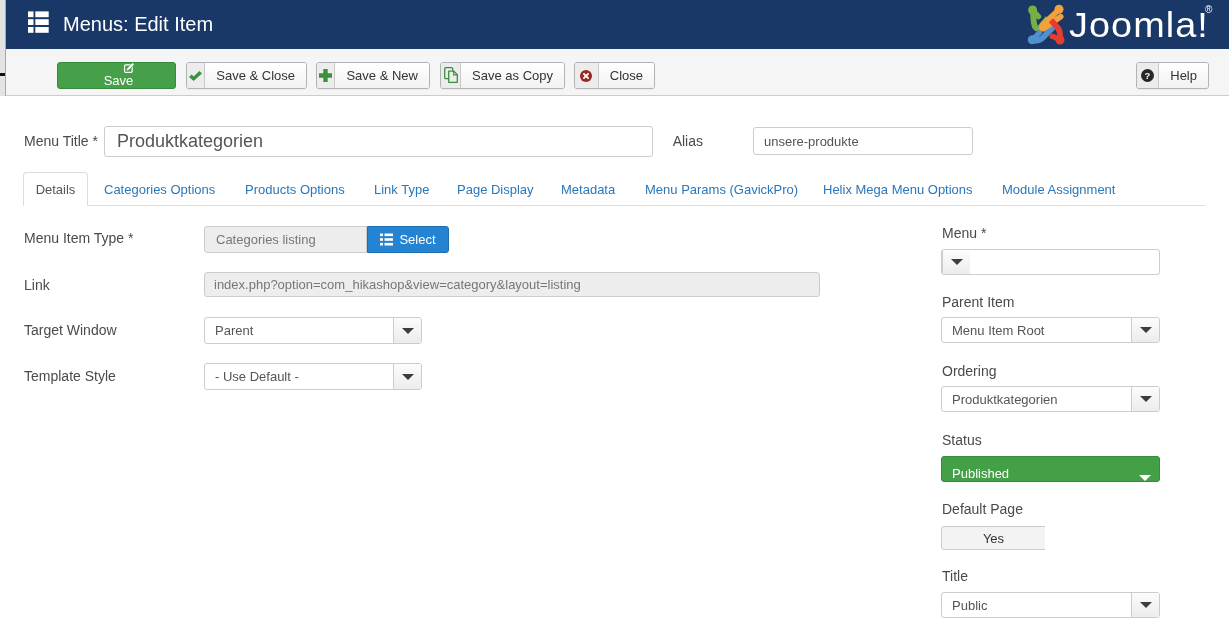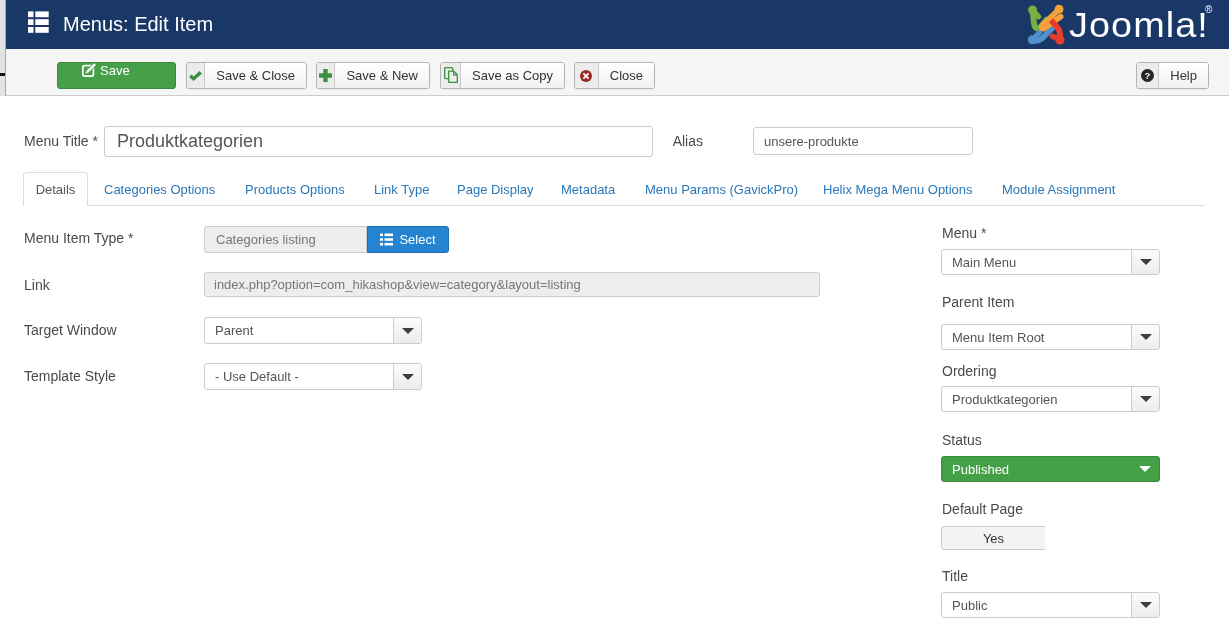--- a/index.html
+++ b/index.html
@@ -13,21 +13,21 @@
 
 
 .header { left:6px; top:0; width:1223px; height:49px; background:#1a3867; }
 .htitle { left:63px; top:0; height:49px; line-height:49px; color:#fff; font-size:20px; }
 
 
 .toolbar { left:6px; top:49px; width:1223px; height:47px; background:#f5f5f5; border-bottom:1px solid #ccc; }
 .btn { position:absolute; height:27px; border:1px solid #b3b3b3; border-radius:3px; background:#fcfcfc; display:flex; align-items:stretch; overflow:hidden; font-size:13px; color:#333; box-shadow:0 1px 1px rgba(0,0,0,0.04); }
 .btn .ic { width:28px; background:#ececec; border-right:1px solid #c9c9c9; display:flex; align-items:center; justify-content:center; }
 .btn .tx { display:flex; align-items:center; padding:0 11px; background:linear-gradient(#ffffff,#f2f2f2); white-space:nowrap;text-align:right; }
-.btn-save { left:57px; top:62px; width:119px; height:27px; background:#45a049; border:1px solid #3a8a3e; border-radius:3px; color:#fff; display:flex; font-size:13px; }
+.btn-save { left:57px; top:62px; width:119px; height:27px; background:#45a049; border:1px solid #3a8a3e; border-radius:3px; color:#fff; display:flex; align-items:center; font-size:13px;flex-direction:column; }
 
 
 
 .label { position:absolute; font-size:14px; color:#4a4a4a; white-space:nowrap; }
 .input { position:absolute; border:1px solid #ccc; border-radius:3px; background:#fff; color:#555; font-size:13px; display:flex; align-items:center; }
 .ro { background:#ededed; color:#777; }
 
 .titleinput { left:104px; top:126px; width:549px; height:31px; font-size:18px; padding-left:12px; color:#555; }
 .aliasinput { left:713px; top:127px; width:220px; height:28px; padding-left:10px;margin-left:40px; }
 
@@ -39,21 +39,21 @@
 
 .sel { position:absolute; border:1px solid #ccc; border-radius:3px; background:#fff; display:flex; overflow:hidden; }
 .sel .st { flex:1; display:flex; align-items:center; padding-left:10px; font-size:13px; color:#555; }
 .sel .sc { width:28px; background:linear-gradient(#fcfcfc,#ececec); border-left:1px solid #ccc; display:flex; align-items:center; justify-content:center; }
 .caret { width:0; height:0; border-left:6px solid transparent; border-right:6px solid transparent; border-top:6.5px solid #3d3d3d; }
 
 .selbtn { left:367px; top:226px; width:82px; height:27px; background:#2584d1; border:1px solid #1f6faf; border-radius:0 3px 3px 0; color:#fff; display:flex; align-items:center; justify-content:center; font-size:13px; }
 .selbtn svg { margin-right:6px; }
 
 
-.sel-green { background:#43a047; border-color:#3a8a3e; }
+.sel-green { background:#43a047; border-color:#3a8a3e;align-items:flex-end; }
 .sel-green .st { color:#fff; }
 .sel-green .sc { background:none; border-left:none; }
 .caret-w { border-top-color:#fff; }
 
 
 .toggle { left:941px; top:526px; width:223px; height:24px; display:flex; border-radius:3px; overflow:hidden; font-size:13px; }
 .tog-yes { width:110px; background:#f3f3f3; border:1px solid #ccc; border-right:none; border-radius:3px 0 0 3px; color:#333; display:flex; align-items:center; justify-content:center;text-align:center; }
 .tog-no { width:126px; background:#b5323a; border-radius:0 3px 3px 0; color:#fff; display:flex; align-items:center; justify-content:center;margin-top:48px; }
 
 
@@ -195,28 +195,27 @@
   <div class="label" style="left:24px;top:368px">Template Style</div>
   <div class="sel" style="left:204px;top:363px;width:218px;height:27px">
     <div class="st">- Use Default -</div>
       <div class="sc">
         <div class="caret"></div>
       </div>
   </div>
 
   <div class="label" style="left:942px;top:225px">Menu&nbsp;*</div>
   <div class="sel" style="left:941px;top:249px;width:219px;height:26px">
-    <div class="st">Main Menu</div>
       <div class="sc">
         <div class="caret"></div>
       </div>
   </div>
 
   <div class="label" style="left:942px;top:294px">Parent Item</div>
-  <div class="sel" style="left:941px;top:324px;width:219px;height:26px">
+  <div class="sel" style="left:941px;top:317px;width:219px;height:26px">
     <div class="st">Menu Item Root</div>
       <div class="sc">
         <div class="caret"></div>
       </div>
   </div>
 
   <div class="label" style="left:942px;top:363px">Ordering</div>
   <div class="sel" style="left:941px;top:386px;width:219px;height:26px">
     <div class="st">Produktkategorien</div>
       <div class="sc">

